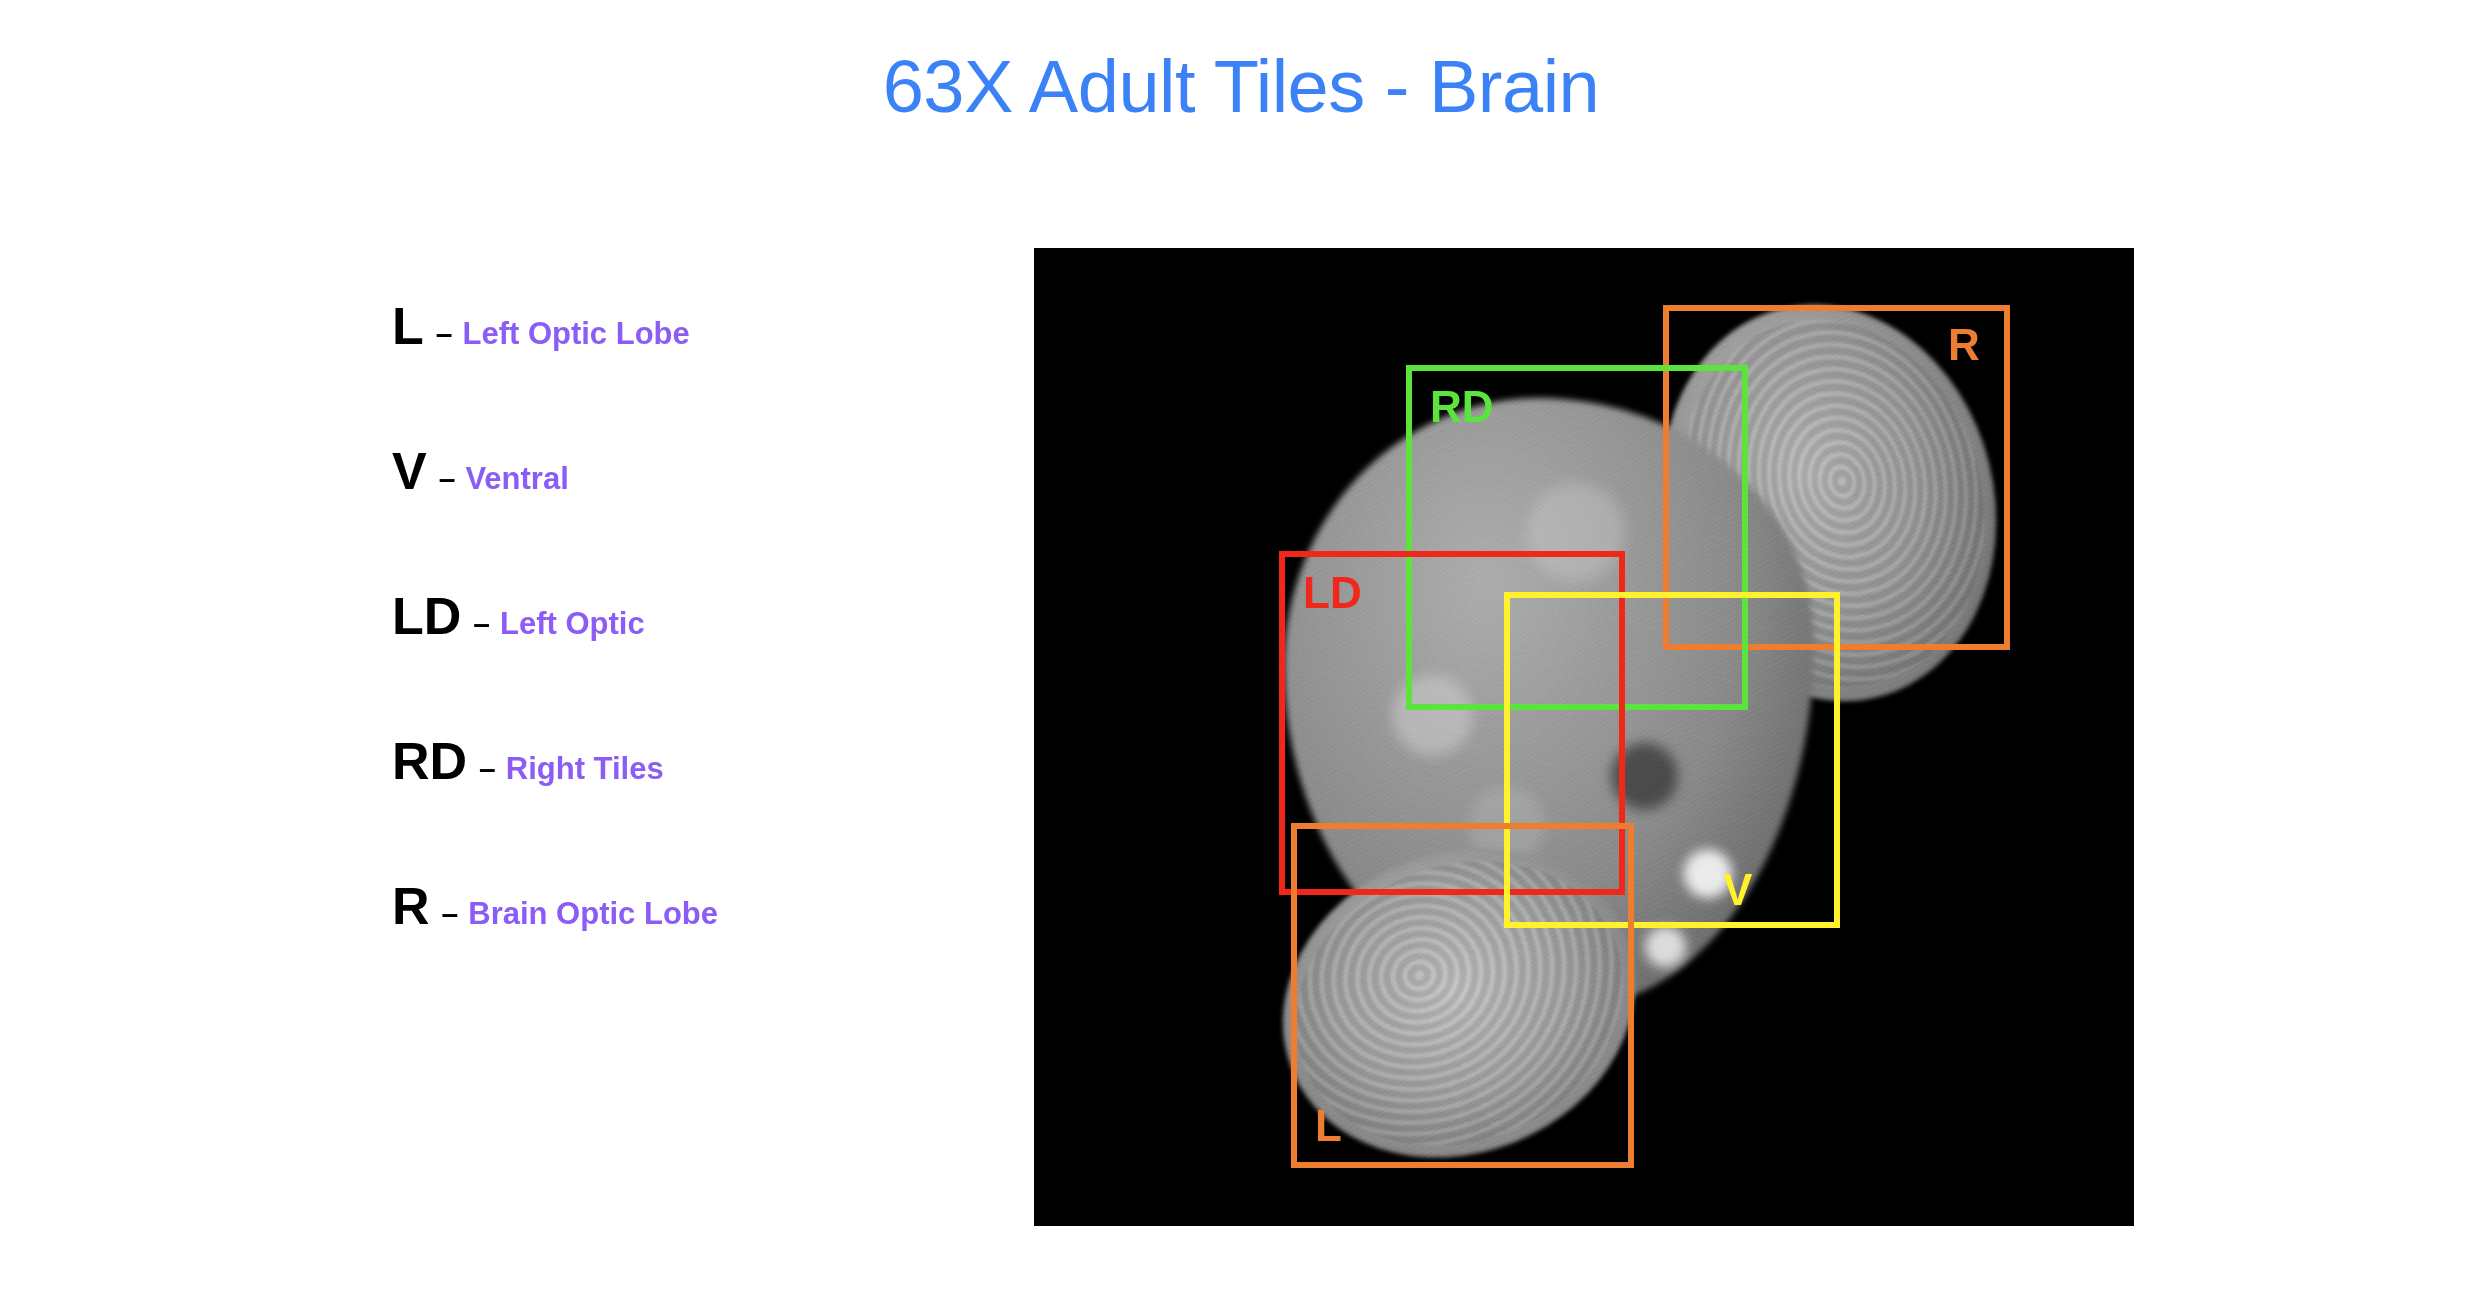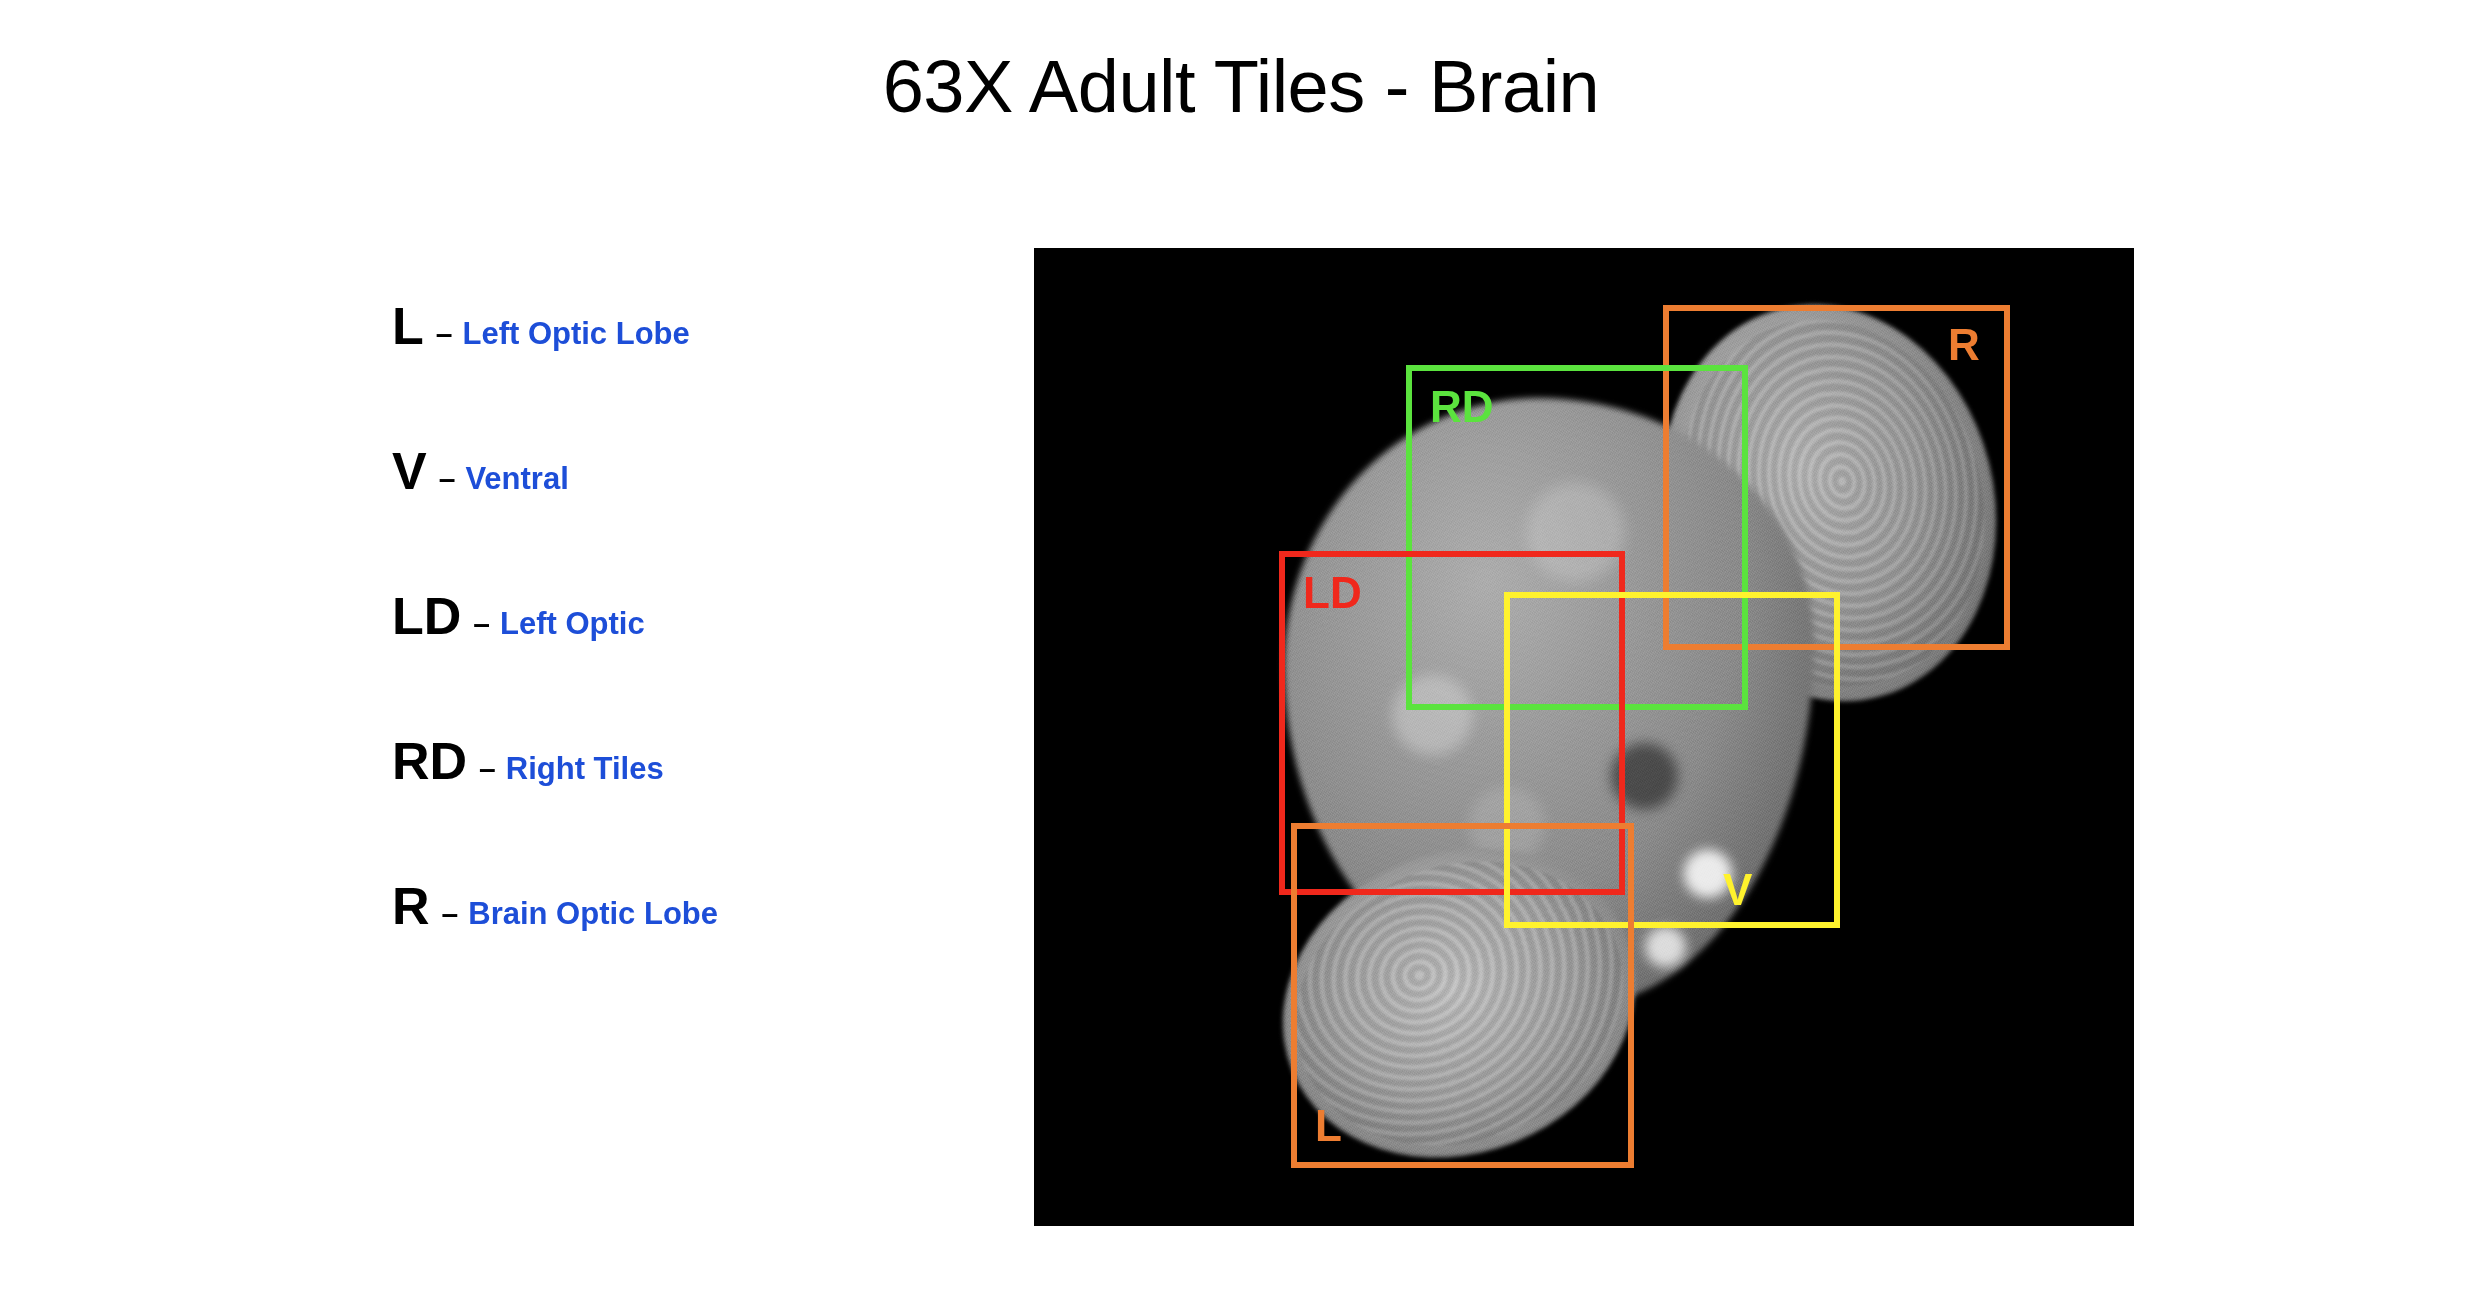--- a/index.html
+++ b/index.html
@@ -20,21 +20,21 @@
   .slide-title {
     position: absolute;
     left: 0;
     top: 44px;
     width: 2482px;
     text-align: center;
     font-family: "Liberation Sans", sans-serif;
     font-size: 74px;
     font-weight: 400;
     letter-spacing: -0.5px;
-    color: #000000;
+    color: #3b82f6;
     white-space: nowrap;
   }
 
   
   .legend {
     position: absolute;
     left: 392px;
     top: 300px;
     width: 560px;
   }
@@ -55,21 +55,21 @@
     font-family: "Liberation Sans", sans-serif;
     font-size: 30px;
     font-weight: bold;
     padding: 0 10px 0 12px;
     color: #000000;
   }
   .legend-desc {
     font-family: "Liberation Sans", sans-serif;
     font-size: 31px;
     font-weight: bold;
-    color: #1d4ed8;
+    color: #8b5cf6;
   }
 
   
   .micro-panel {
     position: absolute;
     left: 1034px;
     top: 248px;
     width: 1100px;
     height: 978px;
     background: #000000;

